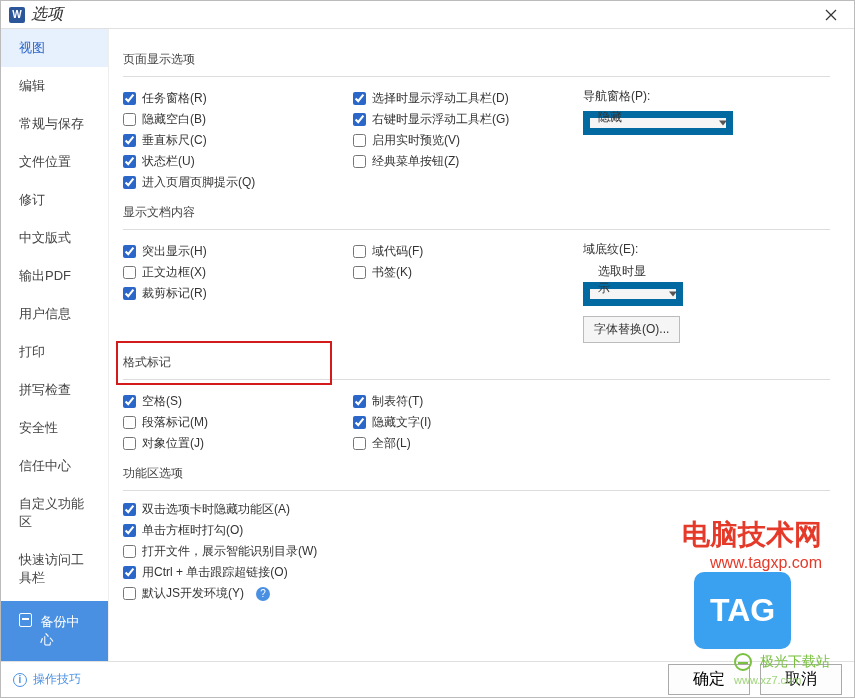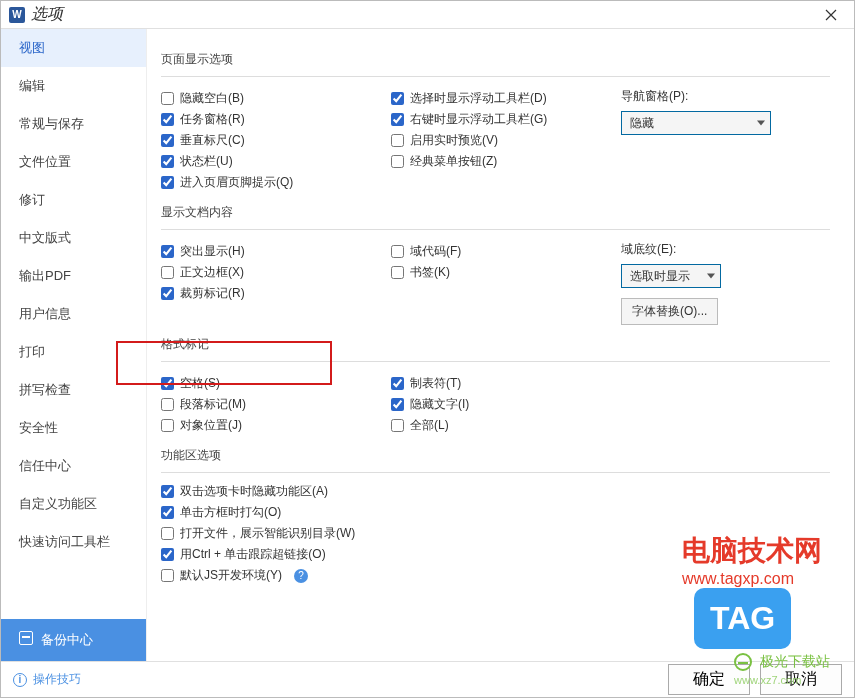--- a/index.html
+++ b/index.html
@@ -3,48 +3,48 @@
 <meta charset="utf-8">
 <style>
 * { box-sizing: border-box; margin: 0; padding: 0; }
 body { font-family: "Microsoft YaHei", sans-serif; font-size: 12px; color: #333; background: #fff; }
 .dialog { width: 855px; height: 698px; border: 1px solid #bbb; position: relative; overflow: hidden; }
 .titlebar { height: 28px; background: #fff; border-bottom: 1px solid #e0e0e0; display: flex; align-items: center; padding: 0 8px; }
 .title-icon { width: 16px; height: 16px; background: #2b579a; color: #fff; font-weight: bold; display: flex; align-items: center; justify-content: center; font-size: 10px; border-radius: 2px; margin-right: 6px; }
 .title-text { flex: 1; font-size: 16px; font-style: italic; }
 .close-btn { width: 30px; height: 22px; display: flex; align-items: center; justify-content: center; cursor: pointer; font-size: 14px; }
 .body { display: flex; height: calc(100% - 28px - 36px); }
-.sidebar { width: 146px; background: #fff; display: flex; flex-direction: column; border-right: 1px solid #eee; }
+.sidebar { width: 108px; background: #fff; display: flex; flex-direction: column; border-right: 1px solid #eee; }
 .sidebar-item { padding: 10px 18px; font-size: 13px; color: #444; cursor: pointer; }
 .sidebar-item.active { background: #e7f0fd; color: #2b66c9; }
 .sidebar-spacer { flex: 1; }
 .backup-btn { background: #4a90e2; color: #fff; padding: 12px 18px; font-size: 13px; display: flex; align-items: flex-start; cursor: pointer; }
 .backup-icon { width: 14px; height: 14px; border: 1.5px solid #fff; border-radius: 2px; margin-right: 8px; position: relative; }
 .backup-icon::after { content: ""; position: absolute; left: 2px; right: 2px; top: 4px; height: 1.5px; background: #fff; }
 .content { flex: 1; padding: 14px 24px 0 14px; overflow: auto; }
 .section-title { font-size: 12px; color: #444; margin: 8px 0 6px 0; padding-bottom: 2px; }
 .section-divider { border: none; border-top: 1px solid #ddd; margin: 2px 0 8px 0; }
 .grid3 { display: flex; flex-wrap: wrap; }
 .col { padding: 3px 0; }
 .col1 { width: 230px; }
 .col2 { width: 230px; }
 .col3 { width: 200px; }
 .cb { display: flex; align-items: center; gap: 6px; padding: 2px 0; }
 .cb input { width: 13px; height: 13px; accent-color: #2b66c9; }
 .lbl { font-size: 12px; color: #333; }
 .sel-label { font-size: 12px; color: #333; display: block; margin-bottom: 6px; }
 .sel-wrap { position: relative; width: 150px; }
-.sel { width: 100%; height: 24px; border: 1px solid #0369a1; background: #f5f5f5; padding: 2px 22px 2px 8px; font-size: 12px; display: flex; align-items: flex-end; cursor: pointer; }
+.sel { width: 100%; height: 24px; border: 7px solid #0369a1; background: #f5f5f5; padding: 2px 22px 2px 8px; font-size: 12px; display: flex; align-items: flex-end; cursor: pointer; }
 .sel-arrow { position: absolute; right: 6px; top: 50%; transform: translateY(-50%); width: 0; height: 0; border-left: 4px solid transparent; border-right: 4px solid transparent; border-top: 5px solid #555; }
 .btn-small { border: 1px solid #bbb; background: #f5f5f5; padding: 4px 10px; font-size: 12px; cursor: pointer; display: inline-block; }
 .highlight-box { position: absolute; border: 2px solid #d31b1b; pointer-events: none; }
 .watermarks { position: absolute; right: 32px; bottom: 0px; pointer-events: none; }
 .wm1 { color: #e53a2a; font-weight: bold; font-size: 28px; font-family: sans-serif; }
-.wm1-sub { color: #e53a2a; font-size: 16px; text-align: left; }
-.wm2 { display: inline-block; background: #3aa0f0; color: #fff; font-weight: bold; font-size: 32px; padding: 12px 16px; border-radius: 10px; margin-left: 12px; vertical-align: middle; }
+.wm1-sub { color: #e53a2a; font-size: 16px; text-align: right; }
+.wm2 { display: inline-block; background: #3aa0f0; color: #fff; font-weight: bold; font-size: 32px; padding: 20px 16px; border-radius: 10px; margin-left: 12px; vertical-align: middle; }
 .wm3 { position: absolute; right: 24px; bottom: 10px; color: #7ac142; font-size: 14px; }
 .wm3-logo { display:inline-block; width:18px; height:18px; border:2px solid #7ac142; border-radius:50%; margin-right:4px; vertical-align:middle; position:relative;}
 .wm3-logo::after{content:"";position:absolute;left:2px;right:2px;top:7px;height:2px;background:#7ac142;}
 .footer { height: 36px; border-top: 1px solid #e0e0e0; display: flex; align-items: center; padding: 0 12px; }
 .tip-icon { width: 14px; height: 14px; border: 1.5px solid #4a90e2; border-radius: 50%; color: #4a90e2; font-size: 10px; display: flex; align-items: center; justify-content: center; margin-right: 6px; font-weight: bold; }
 .tip-text { color: #4a90e2; font-size: 12px; cursor: pointer; }
 .footer-spacer { flex: 1; }
 .footer-btn { border: 1px solid #aaa; background: #fdfdfd; padding: 4px 24px; font-size: 16px; margin-left: 10px; cursor: pointer; }
 .help-icon { display:inline-flex; width:14px;height:14px;border-radius:50%;background:#4a90e2;color:#fff;align-items:center;justify-content:center;font-size:10px;margin-left:6px;}
 </style>
@@ -87,26 +87,26 @@
       </div>
     </div>
 
     <div class="content">
 
       <div class="section-title">页面显示选项</div>
       <hr class="section-divider">
       <div class="grid3">
         <div class="col col1">
           <label class="cb">
+              <input type="checkbox" checked="" style="">
+              <span class="lbl">任务窗格(R)</span>
+            </label>
+          <label class="cb">
               <input type="checkbox" style="">
               <span class="lbl">隐藏空白(B)</span>
-            </label>
-          <label class="cb">
-              <input type="checkbox" checked="" style="">
-              <span class="lbl">任务窗格(R)</span>
             </label>
           <label class="cb">
               <input type="checkbox" checked="" style="">
               <span class="lbl">垂直标尺(C)</span>
             </label>
           <label class="cb">
               <input type="checkbox" checked="" style="">
               <span class="lbl">状态栏(U)</span>
             </label>
           <label class="cb">

